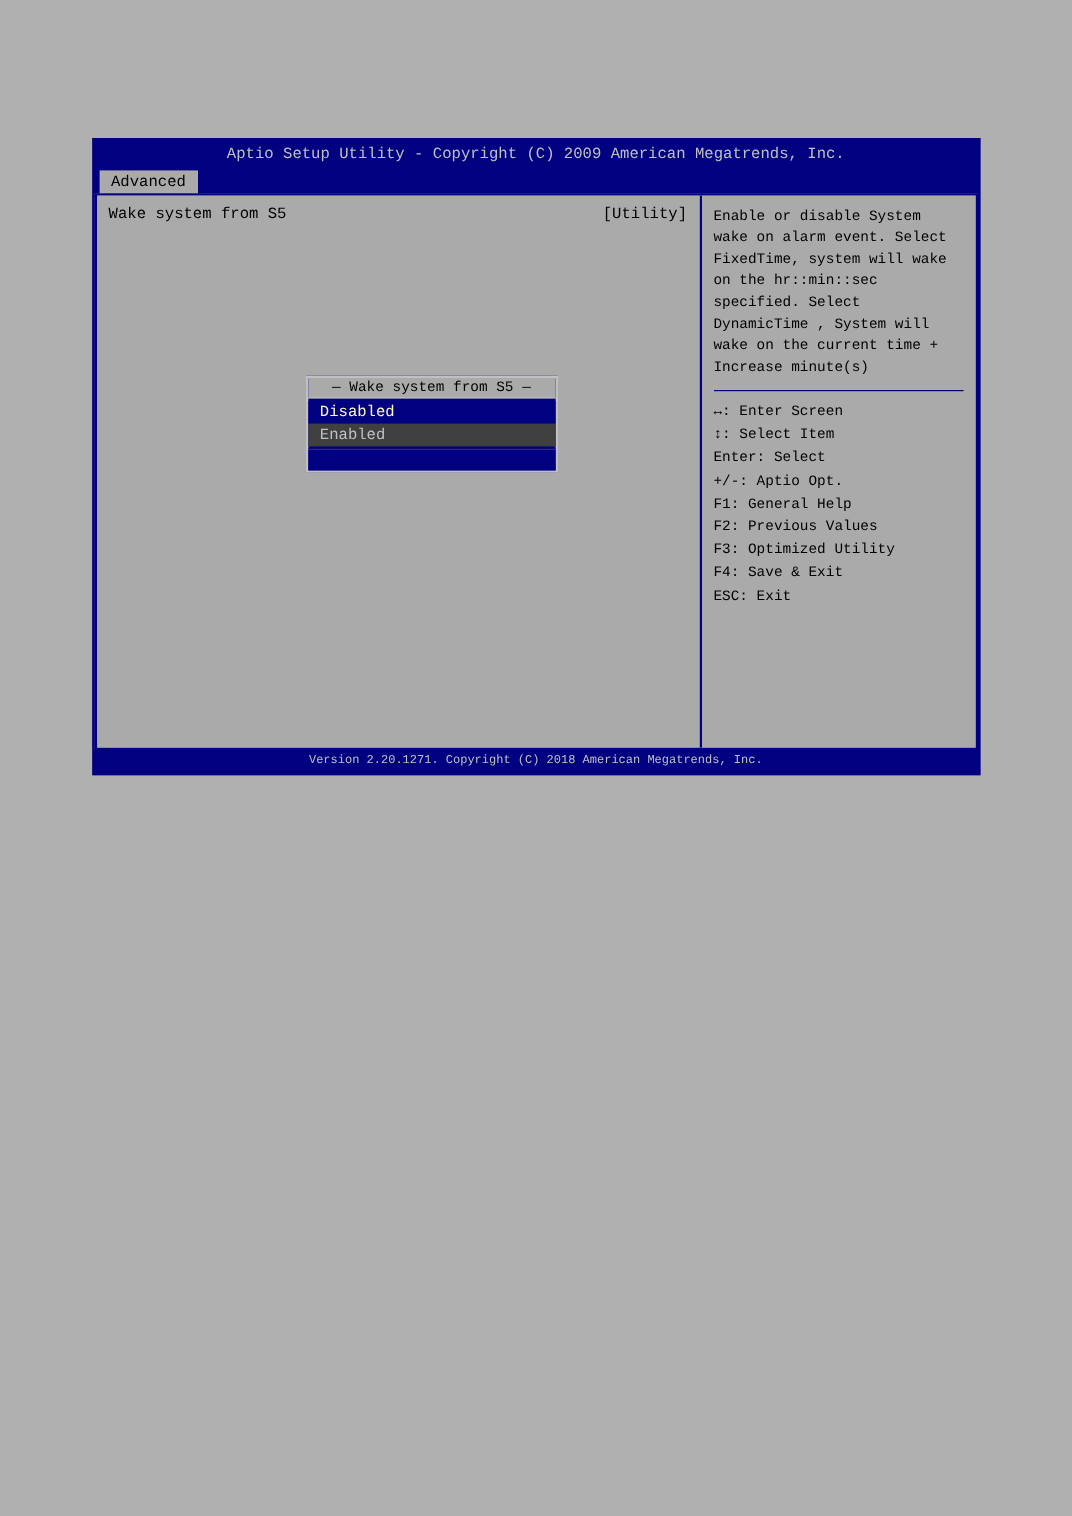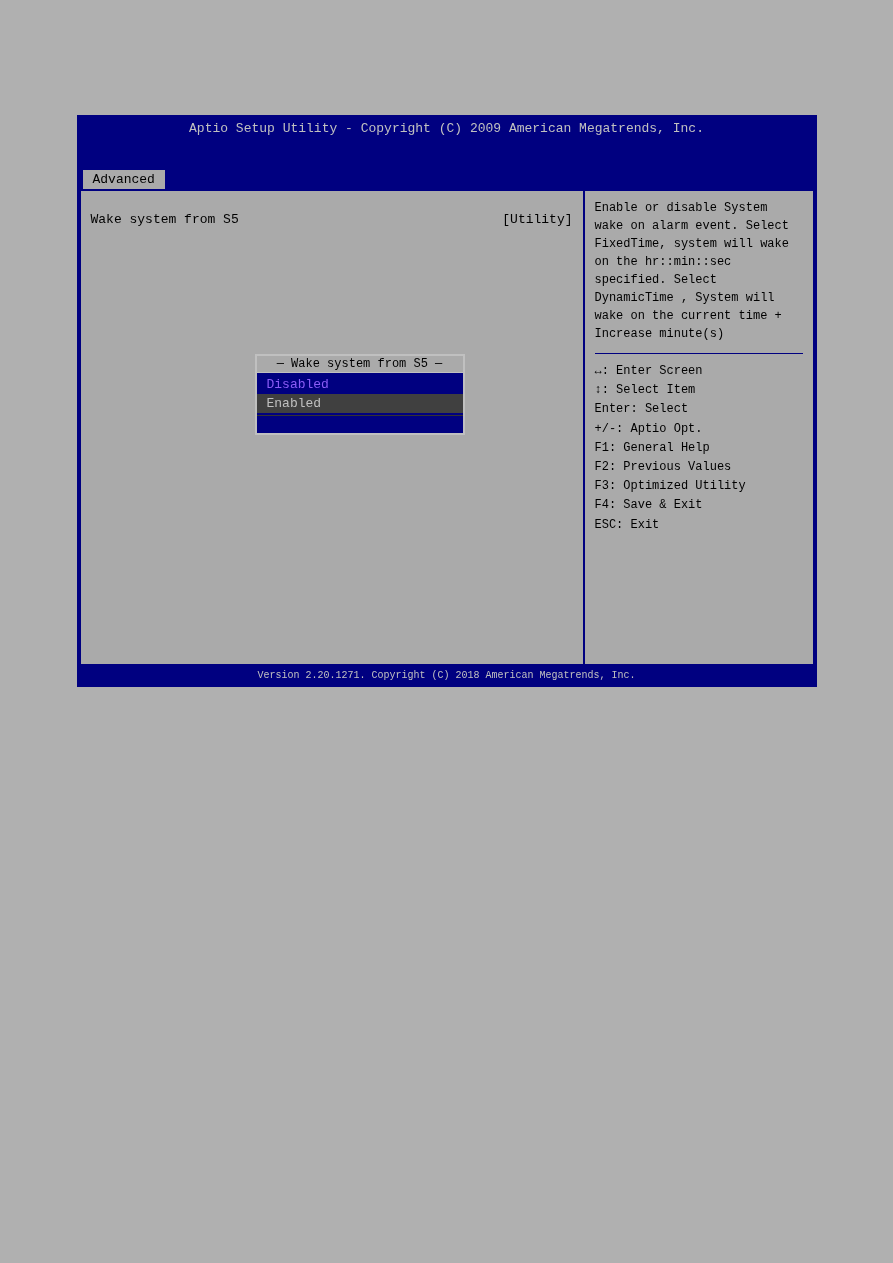--- a/index.html
+++ b/index.html
@@ -38,37 +38,35 @@
       background: #000080;
       padding: 2px 4px 0 4px;
       display: flex;
     }
     .tab-active {
       background: #aaaaaa;
       color: #000000;
       padding: 2px 10px;
       font-size: 13px;
       font-family: 'Courier New', Courier, monospace;
-      margin-top: 28px;
     }
     
     .main-area {
       display: flex;
       background: #aaaaaa;
       border: 2px solid #000080;
       min-height: 460px;
     }
     
     .left-panel {
       flex: 1;
       background: #aaaaaa;
       padding: 8px 10px;
       position: relative;
       min-height: 460px;
-      margin-top: 13px;
     }
     .setting-row {
       display: flex;
       justify-content: space-between;
       margin-bottom: 4px;
       font-family: 'Courier New', Courier, monospace;
       font-size: 13px;
       color: #000000;
     }
     .setting-label {
@@ -102,21 +100,21 @@
       padding: 2px 0;
     }
     .popup-item {
       padding: 2px 10px;
       font-family: 'Courier New', Courier, monospace;
       font-size: 13px;
       cursor: pointer;
     }
     .popup-item.selected {
       background: #000080;
-      color: #8b5cf6;
+      color: #fef9c3;
     }
     .popup-item.normal {
       background: #404040;
       color: #c0c0c0;
     }
     .popup-bottom-bar {
       background: #000080;
       height: 18px;
       border-top: 1px solid #333;
     }

